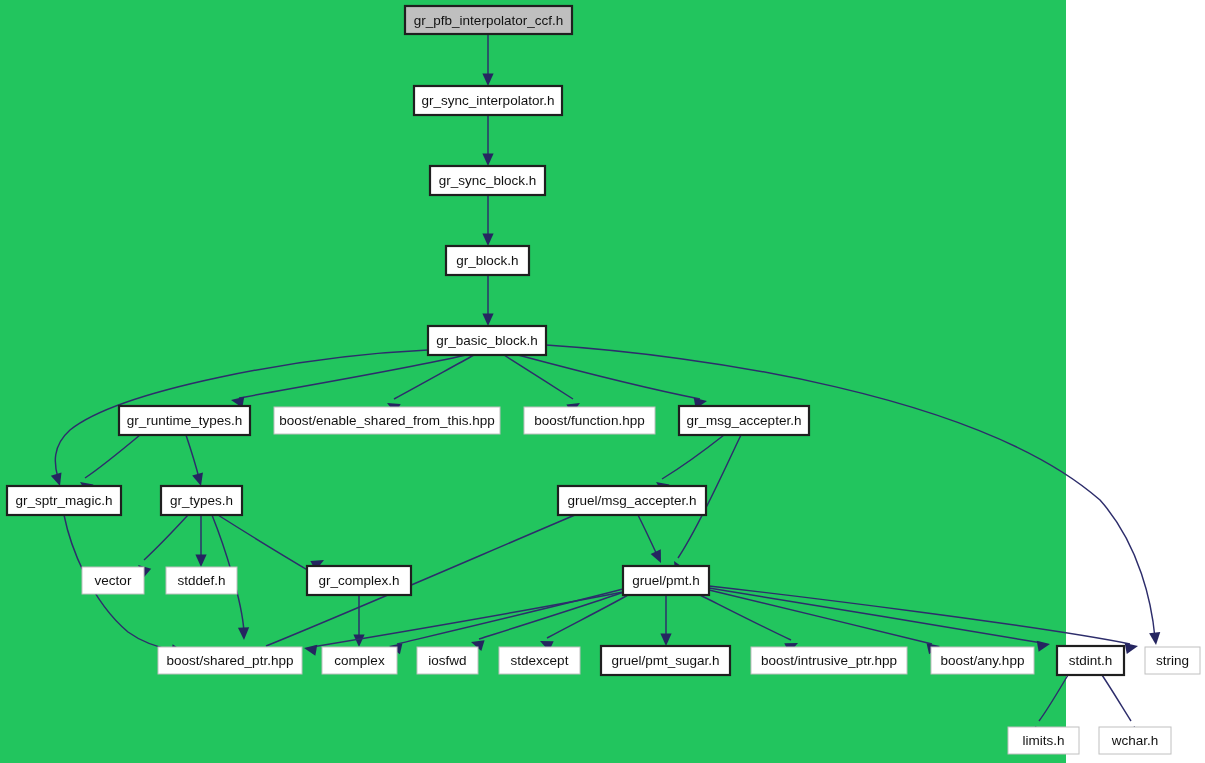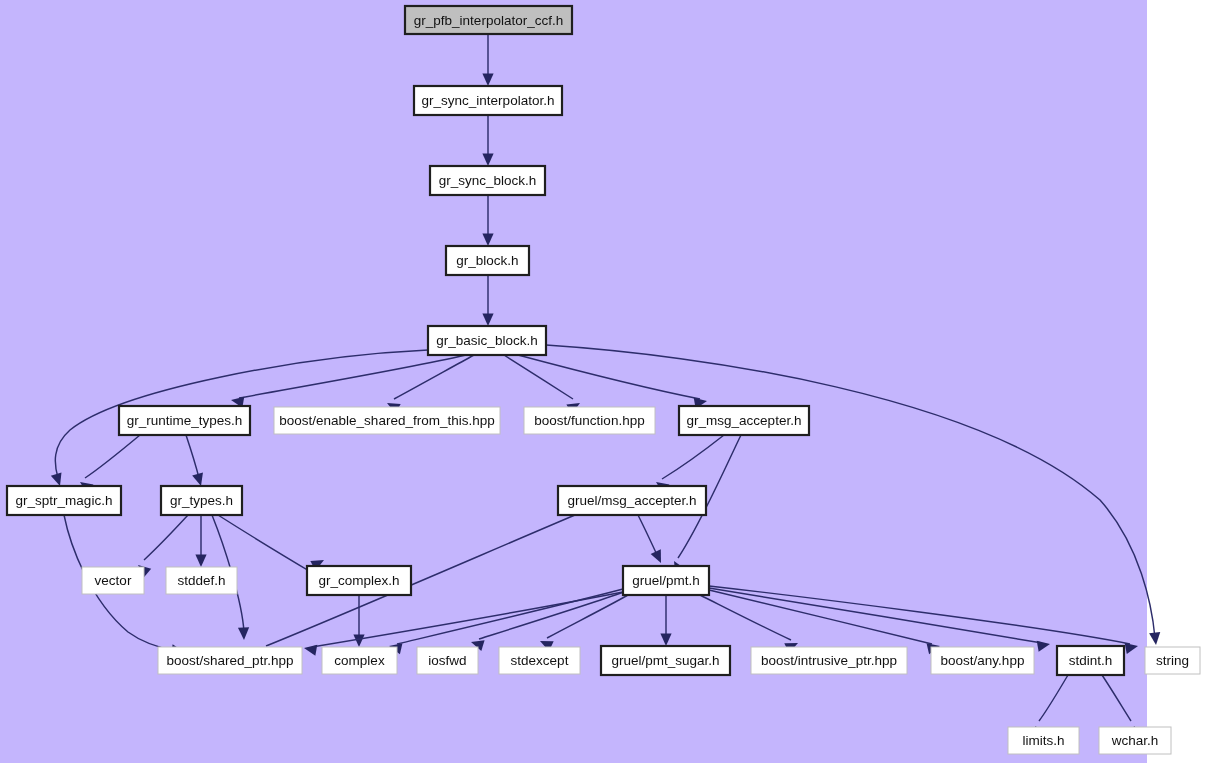--- a/index.html
+++ b/index.html
@@ -8,23 +8,23 @@
     background: #ffffff;
   }
   body {
     font-family: "Liberation Sans", sans-serif;
     width: 1205px;
     height: 763px;
     overflow: hidden;
   }
   #graph-root {
     position: relative;
-    width: 1147px;
+    width: 1066px;
     height: 763px;
-    background: #c4b5fd;
+    background: #22c55e;
   }
   svg#graph-svg {
     position: absolute;
     top: 0;
     left: 0;
     width: 1205px;
     height: 763px;
   }
   .node-box {
     fill: #ffffff;

